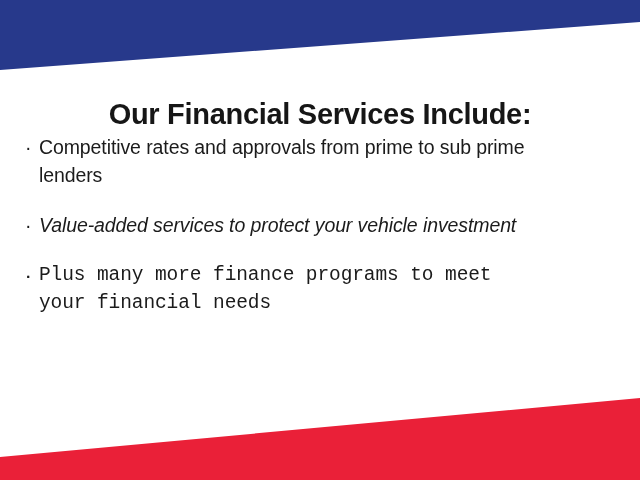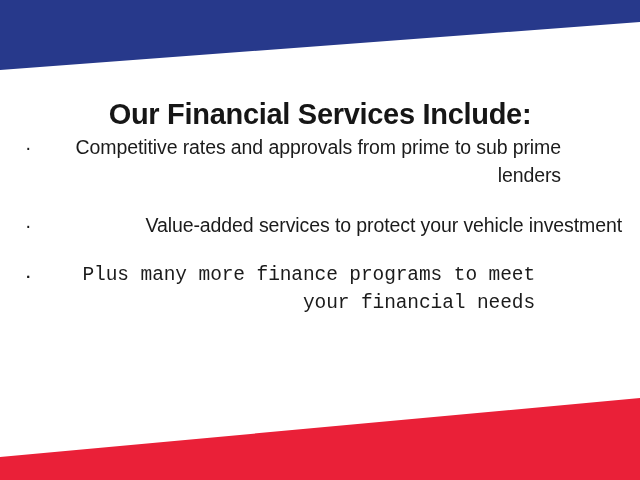--- a/index.html
+++ b/index.html
@@ -73,25 +73,24 @@
     position: absolute;
     left: 3px;
     top: 0;
     font-size: 19.5px;
     line-height: 28px;
     color: #1b1b1b;
   }
   .bullet-text {
     display: block;
     max-width: 585px;
-    text-align: right;
   }
   
   .bullet-item.w-a .bullet-text { max-width: 522px; }
-  .bullet-item.w-b .bullet-text { max-width: 585px; }
+  .bullet-item.w-b .bullet-text { max-width: 585px; font-style: italic; }
   .bullet-item.w-c .bullet-text { max-width: 510px; }
   .bullet-item.w-d .bullet-text { max-width: 496px; font-family: Liberation Mono, monospace; }
 </style>
 </head>
 <body>
 
 <div class="slide">
 
   <svg class="banner-svg" viewBox="0 0 640 480" preserveAspectRatio="none">
     <polygon points="0,0 640,0 640,22 0,70" fill="#27398B"></polygon>

